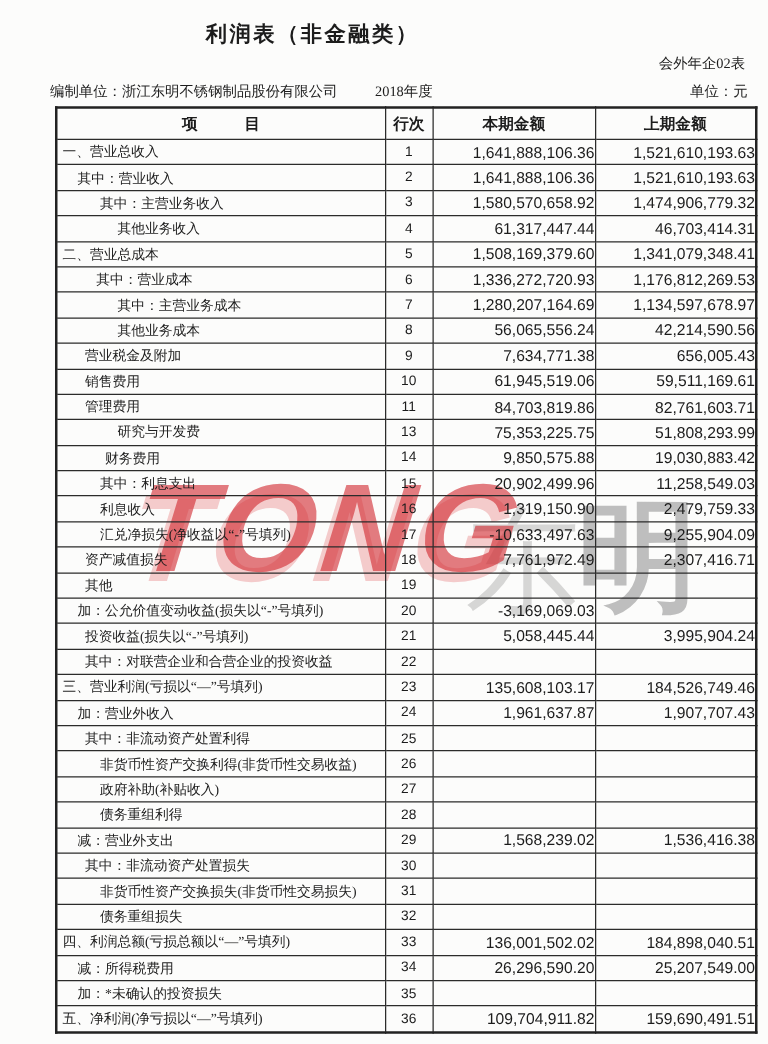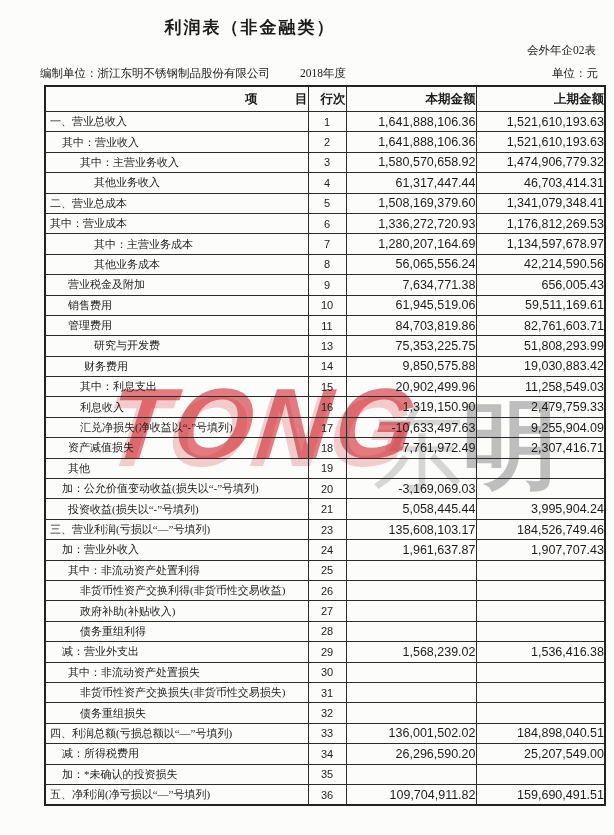--- a/index.html
+++ b/index.html
@@ -39,21 +39,21 @@
     border:1px solid #2b2b2b;
     padding:0;
     overflow:hidden;
     white-space:nowrap;
     background:transparent;
   }
   table.statement{border:2px solid #222;}
   table.statement th{
     height:24px;
     font-size:12.5px;font-weight:bold;
-    text-align:right;
+    text-align:center;
     font-family:"Liberation Serif", serif;
   }
   table.statement td{height:19.4px;}
   td.c-item{
     font-size:11px;
     font-family:"Liberation Serif", serif;
     text-align:left;
   }
   td.c-line{
     font-size:11px;
@@ -146,21 +146,21 @@
           <td class="c-cur">61,317,447.44</td>
           <td class="c-prev">46,703,414.31</td>
         </tr>
         <tr>
           <td class="c-item" style="padding-left: 4px;">二、营业总成本</td>
           <td class="c-line">5</td>
           <td class="c-cur">1,508,169,379.60</td>
           <td class="c-prev">1,341,079,348.41</td>
         </tr>
         <tr>
-          <td class="c-item" style="padding-left: 4px;">其中：营业成本</td>
+          <td class="c-item" style="padding-left: 31px;">其中：营业成本</td>
           <td class="c-line">6</td>
           <td class="c-cur">1,336,272,720.93</td>
           <td class="c-prev">1,176,812,269.53</td>
         </tr>
         <tr>
           <td class="c-item" style="padding-left: 48px; margin-top: 32px;">其中：主营业务成本</td>
           <td class="c-line">7</td>
           <td class="c-cur">1,280,207,164.69</td>
           <td class="c-prev">1,134,597,678.97</td>
         </tr>
@@ -236,20 +236,26 @@
           <td class="c-cur">-3,169,069.03</td>
           <td class="c-prev"></td>
         </tr>
         <tr>
           <td class="c-item" style="padding-left: 22px;">投资收益(损失以“-”号填列)</td>
           <td class="c-line">21</td>
           <td class="c-cur">5,058,445.44</td>
           <td class="c-prev">3,995,904.24</td>
         </tr>
         <tr>
+          <td class="c-item" style="padding-left: 22px;">其中：对联营企业和合营企业的投资收益</td>
+          <td class="c-line">22</td>
+          <td class="c-cur"></td>
+          <td class="c-prev"></td>
+        </tr>
+        <tr>
           <td class="c-item" style="padding-left: 4px;">三、营业利润(亏损以“—”号填列)</td>
           <td class="c-line">23</td>
           <td class="c-cur">135,608,103.17</td>
           <td class="c-prev">184,526,749.46</td>
         </tr>
         <tr>
           <td class="c-item" style="padding-left: 16px;">加：营业外收入</td>
           <td class="c-line">24</td>
           <td class="c-cur">1,961,637.87</td>
           <td class="c-prev">1,907,707.43</td>

